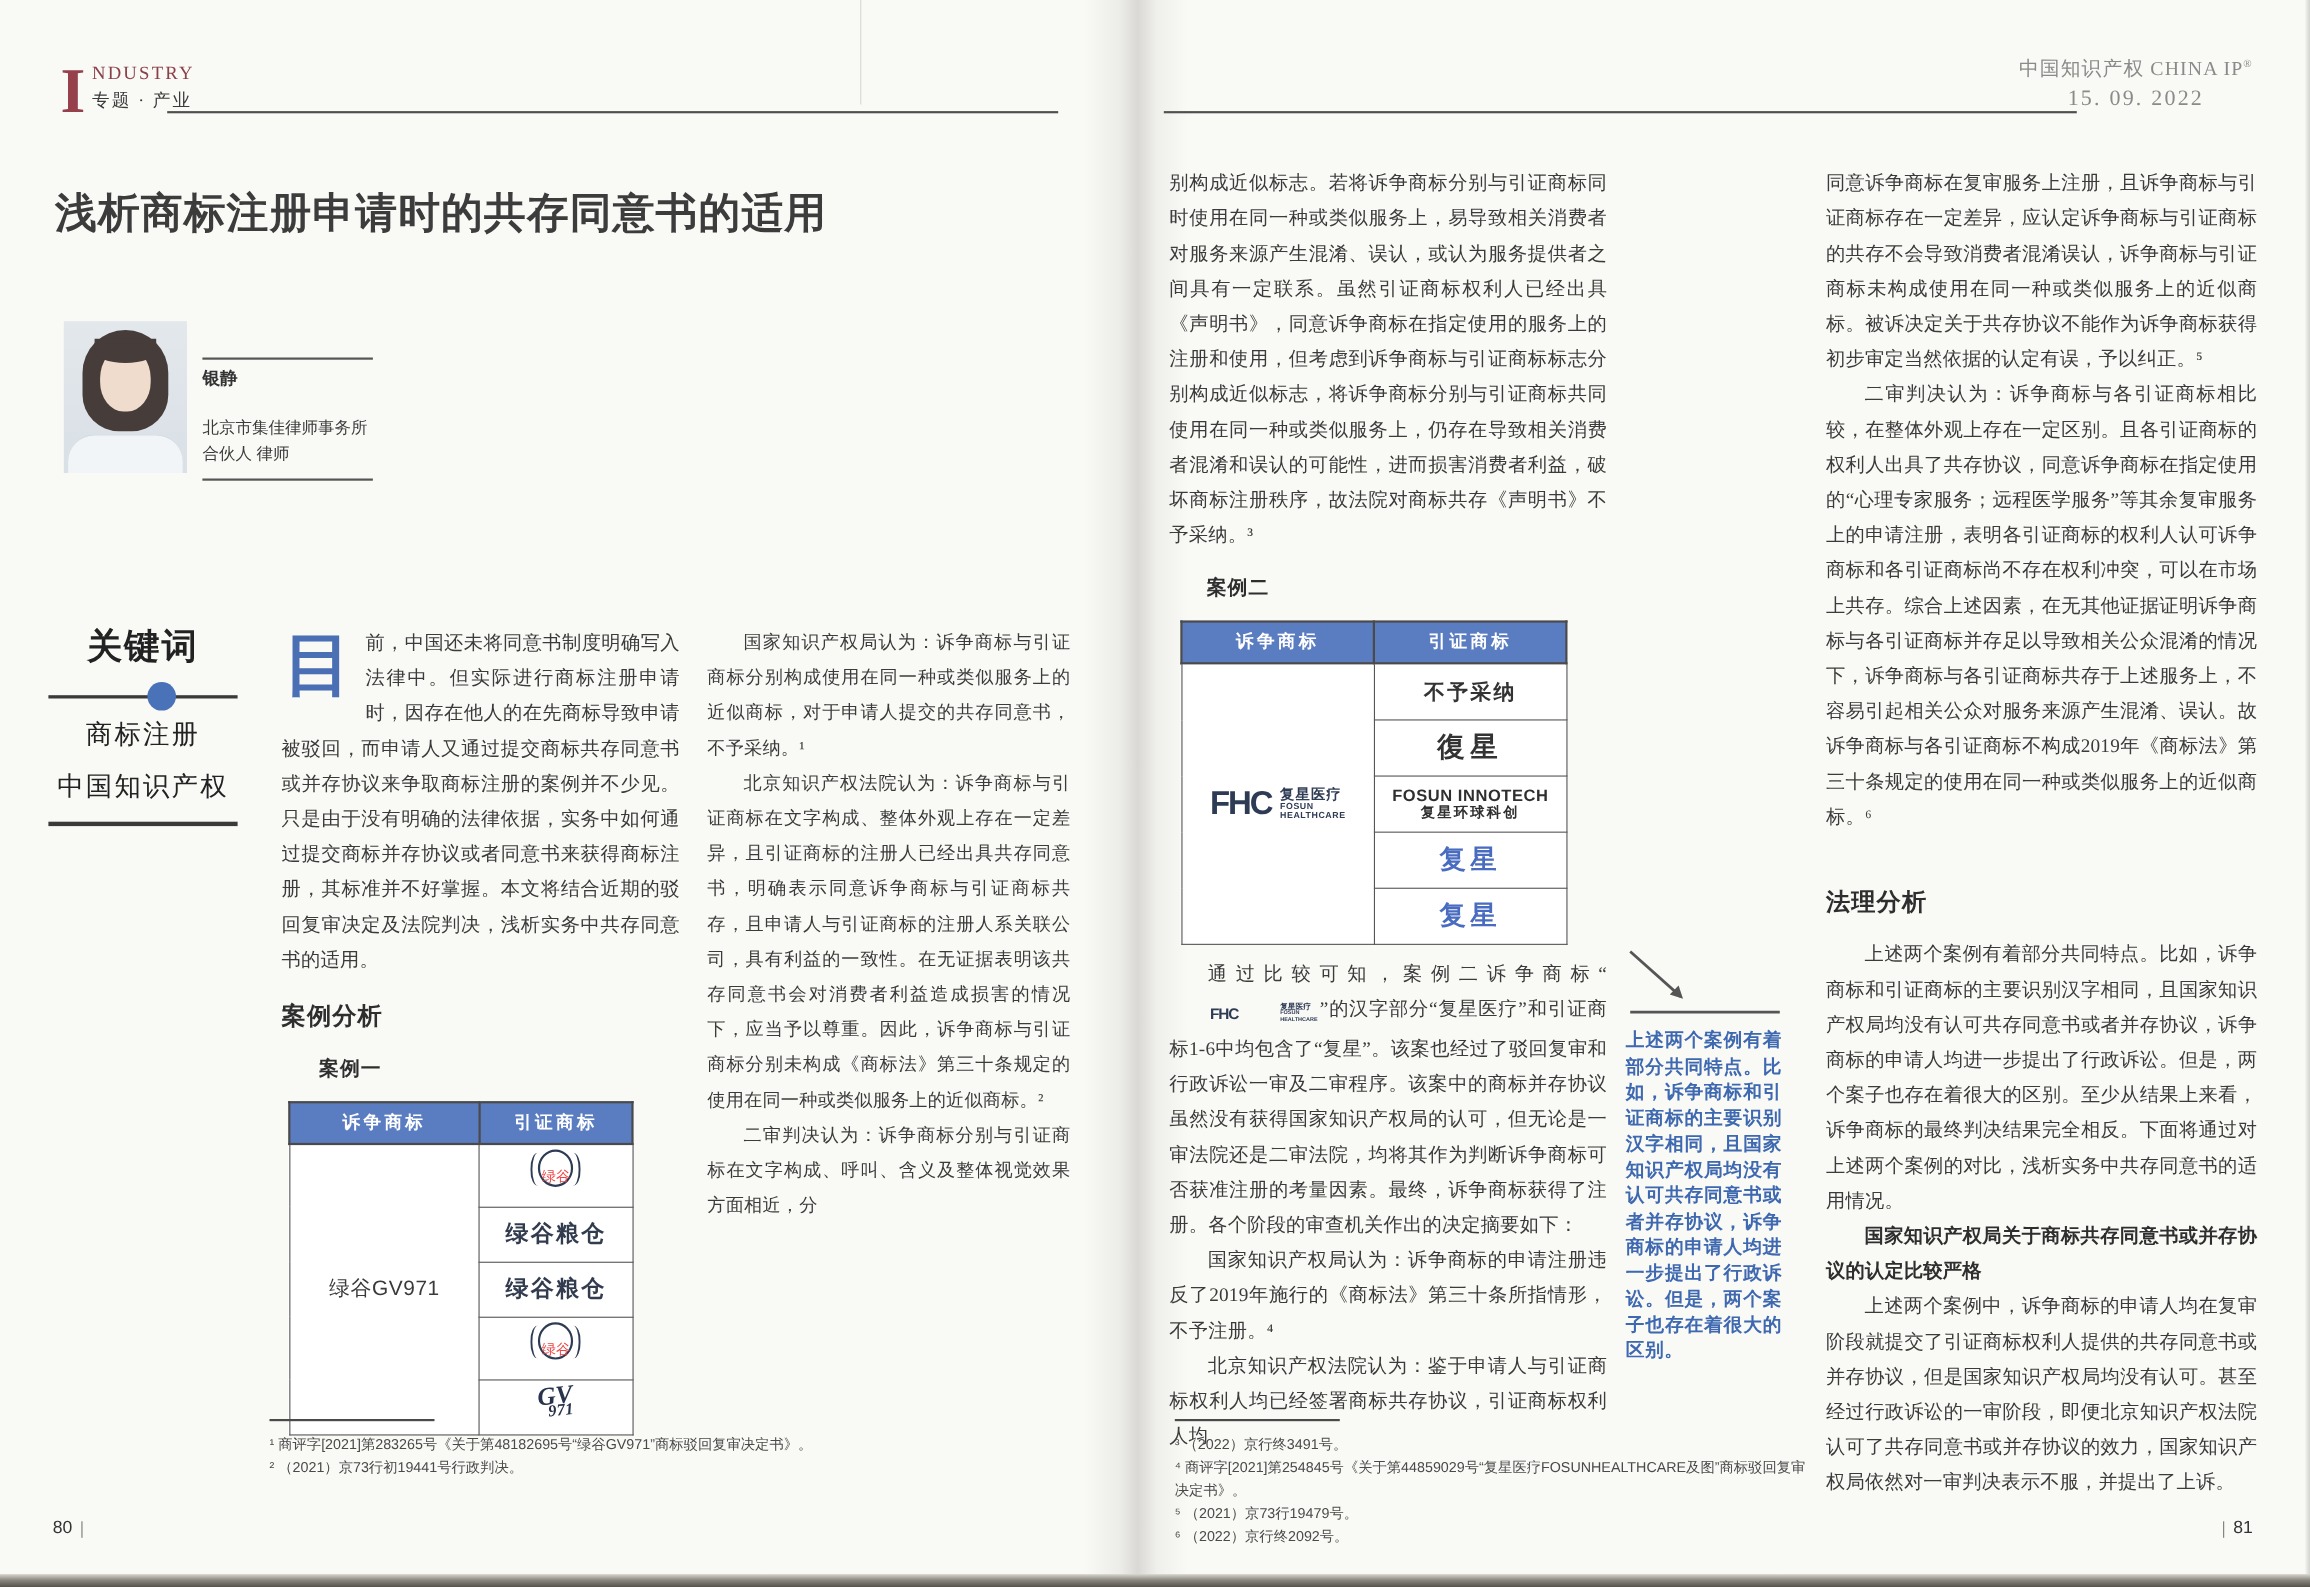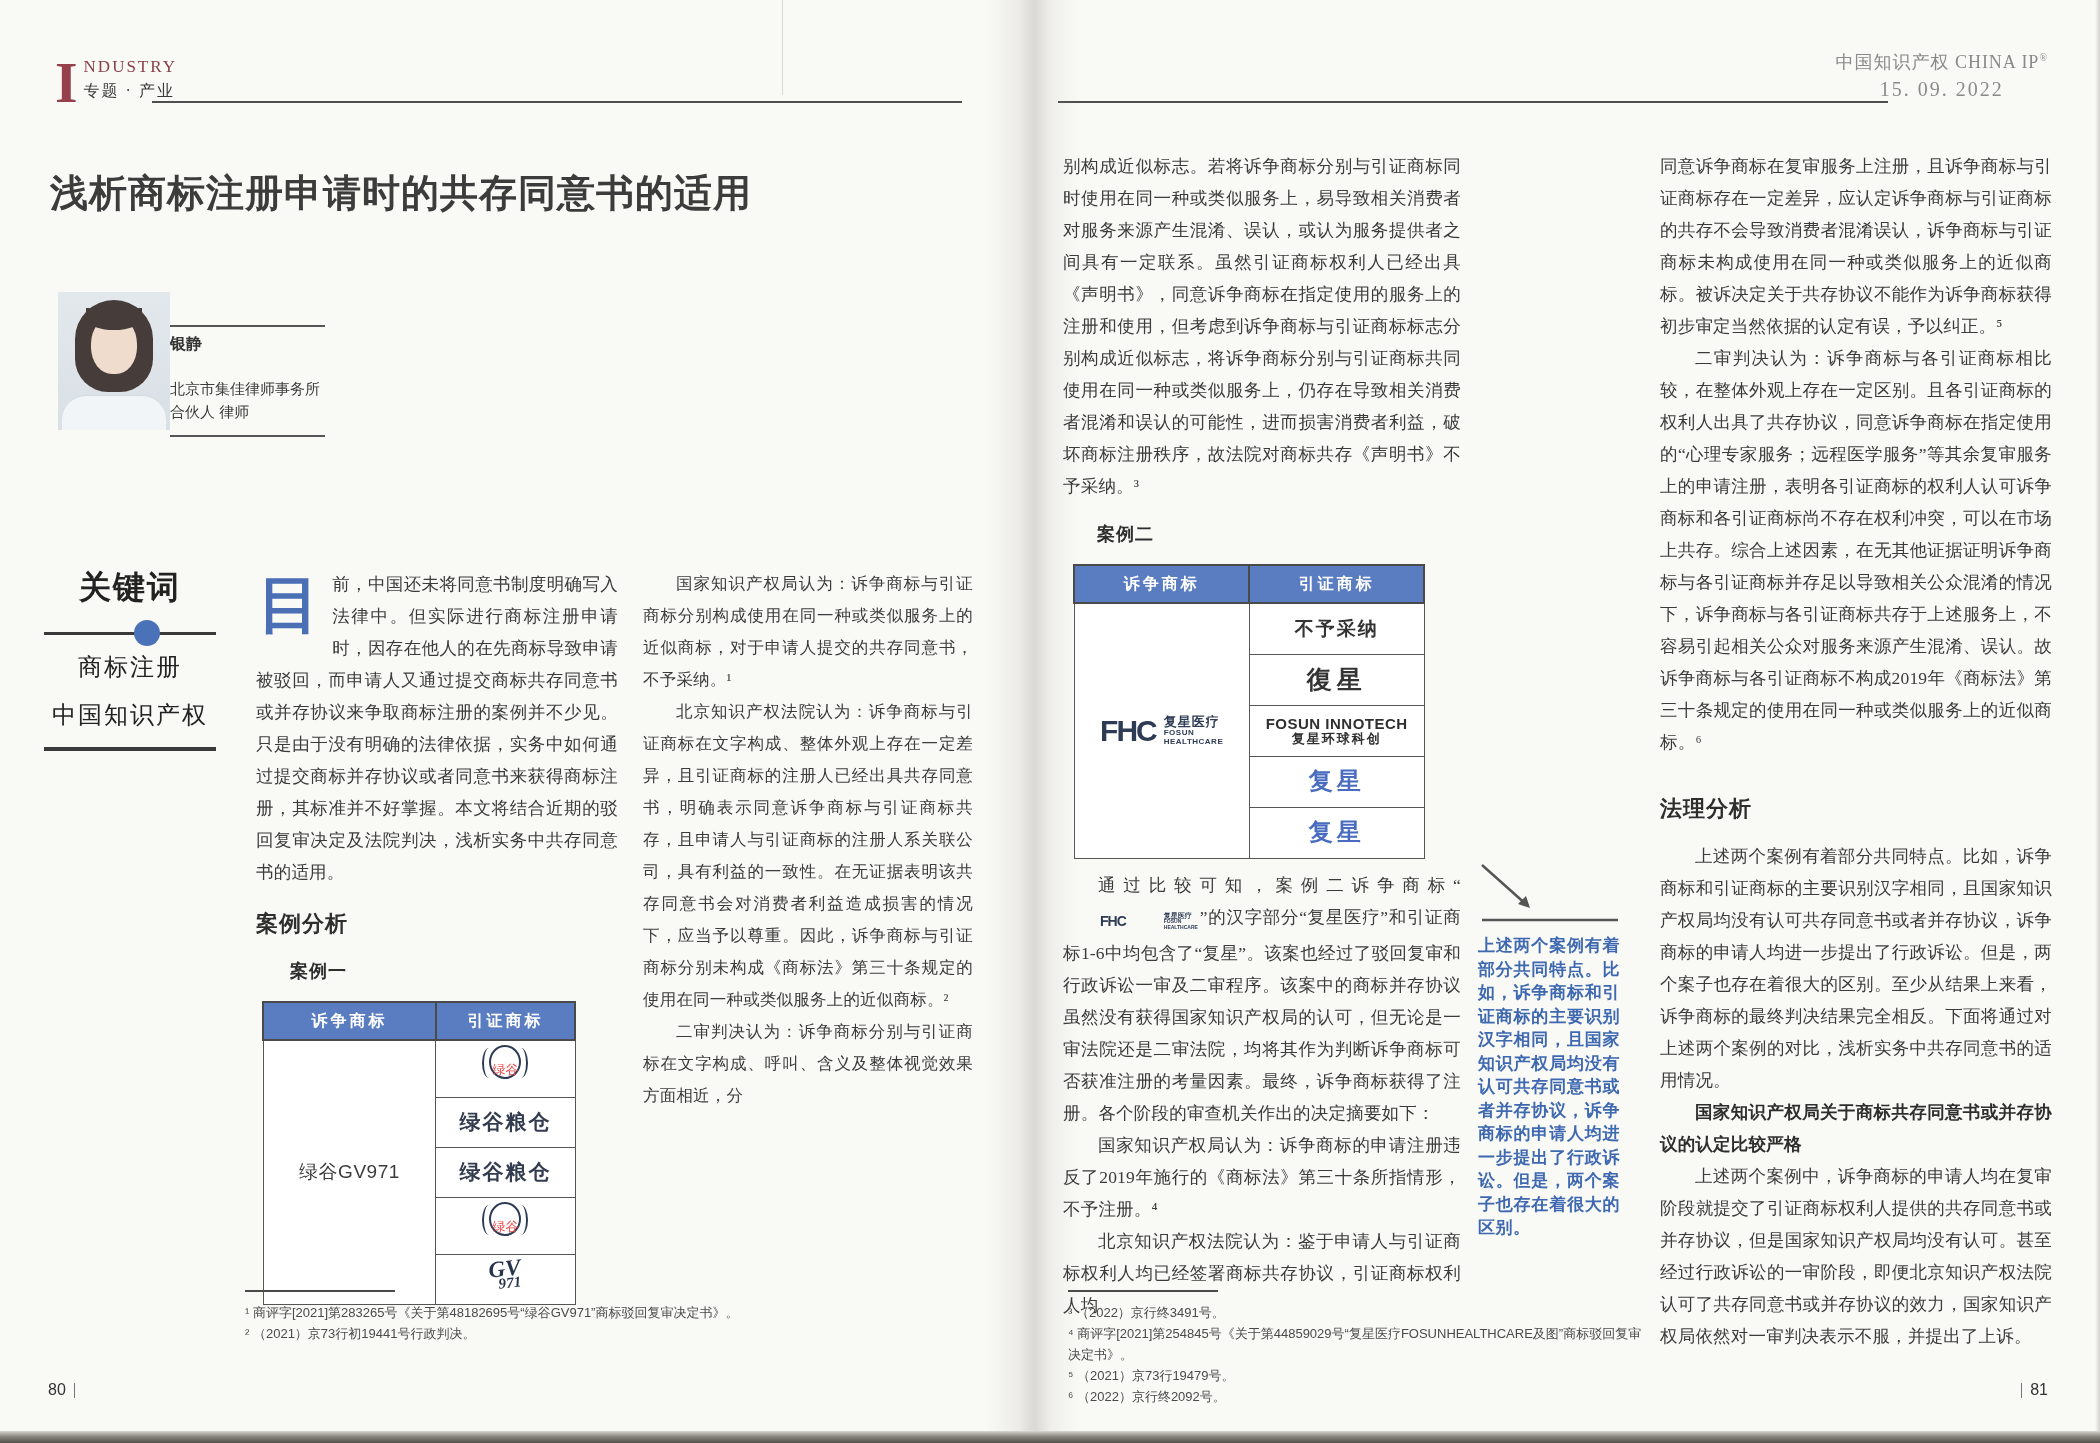--- a/index.html
+++ b/index.html
@@ -15,21 +15,21 @@
   .mast-rest{margin-left:6px;display:flex;flex-direction:column;}
   .mast-word{font-family:"Liberation Serif",serif;font-size:17px;letter-spacing:2px;color:#8a4048;line-height:1.1;}
   .mast-sub{font-size:16px;color:#3a3a3a;letter-spacing:2px;margin-top:4px;}
   .rule{position:absolute;height:2px;background:#4f4f4f;}
   .rule-left{left:152px;top:101px;width:810px;}
   .rule-right{left:18px;top:101px;width:830px;}
 
   
   .title{position:absolute;left:50px;top:168px;margin:0;font-family:"Liberation Sans",sans-serif;
          font-weight:900;font-size:38px;color:#3c3c3c;letter-spacing:1px;}
-  .author{position:absolute;left:58px;top:292px;display:flex;}
+  .author{position:absolute;left:58px;top:292px;display:flex;gap:14px;}
   .photo{width:112px;height:138px;background:linear-gradient(180deg,#e3e8ec 0%,#d9e0e6 100%);position:relative;overflow:hidden;}
   .hair{position:absolute;top:8px;left:17px;width:78px;height:92px;background:#463c39;border-radius:40px 40px 34px 34px;}
   .face{position:absolute;top:24px;left:33px;width:46px;height:58px;background:#efdccd;border-radius:48% 48% 46% 46%;}
   .fringe{position:absolute;top:16px;left:28px;width:56px;height:22px;background:#463c39;border-radius:0 0 50% 50%;}
   .shirt{position:absolute;bottom:-6px;left:4px;width:104px;height:40px;background:#f2f5f8;border-radius:24px 24px 0 0;border-top:1px solid #d3dae0;}
   .author-info{width:160px;padding-top:33px;font-family:"Liberation Sans",sans-serif;}
   .a-line{height:2px;background:#555;width:155px;}
   .a-name{margin-top:7px;font-size:16px;font-weight:800;color:#333;}
   .a-org{margin-top:25px;font-size:15px;color:#3b3b3b;}
   .a-role{margin-top:4px;font-size:15px;color:#3b3b3b;}
@@ -53,21 +53,21 @@
   .page-right .colA{left:23px;}
   .page-right .colB{left:620px;width:392px;top:150px;}
   .intro{text-indent:0 !important;}
   .dropcap{float:left;font-size:62px;line-height:0.95;color:#4a6fb5;font-weight:700;margin:8px 12px 0 2px;}
   .mark-blue{color:#4a6fb5;}
   .h-analysis{font-family:"Liberation Sans",sans-serif;font-size:22px;font-weight:800;color:#2e2e2e;
               margin:22px 0 0 0;letter-spacing:1px;line-height:1.3;}
   .h-case{font-family:"Liberation Sans",sans-serif;font-size:18px;font-weight:800;color:#2e2e2e;
           margin:16px 0 14px 34px;letter-spacing:1px;}
   .subhead{font-family:"Liberation Sans",sans-serif;font-weight:800;color:#2e2e2e;}
-  .colB .h-analysis{margin:37px 0 16px 0;}
+  .colB .h-analysis{margin:48px 0 16px 0;}
 
   
   .marks-table{border-collapse:collapse;font-family:"Liberation Sans",sans-serif;text-align:center;background:#fff;}
   .t1{width:314px;margin:10px 0 0 6px;}
   .t2{width:352px;margin:6px 0 10px 10px;}
   .marks-table th{background:#5a7cc0;color:#fff;font-size:16px;font-weight:700;height:34px;
                   letter-spacing:3px;border:2px solid #4a4a4a;}
   .marks-table td{border:1.5px solid #555;vertical-align:middle;padding:2px;}
   .t1 td{height:45px;}
   .t2 td{height:46px;}

